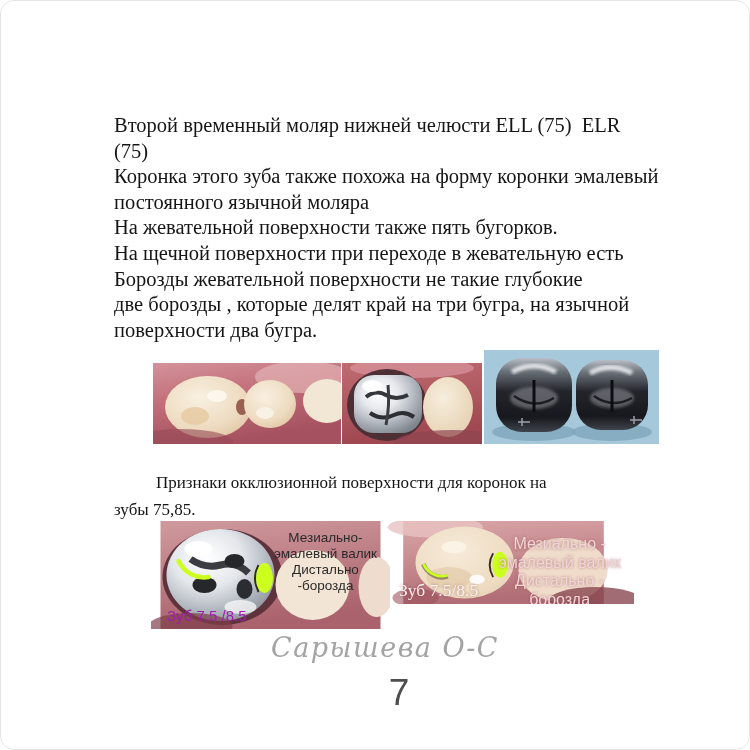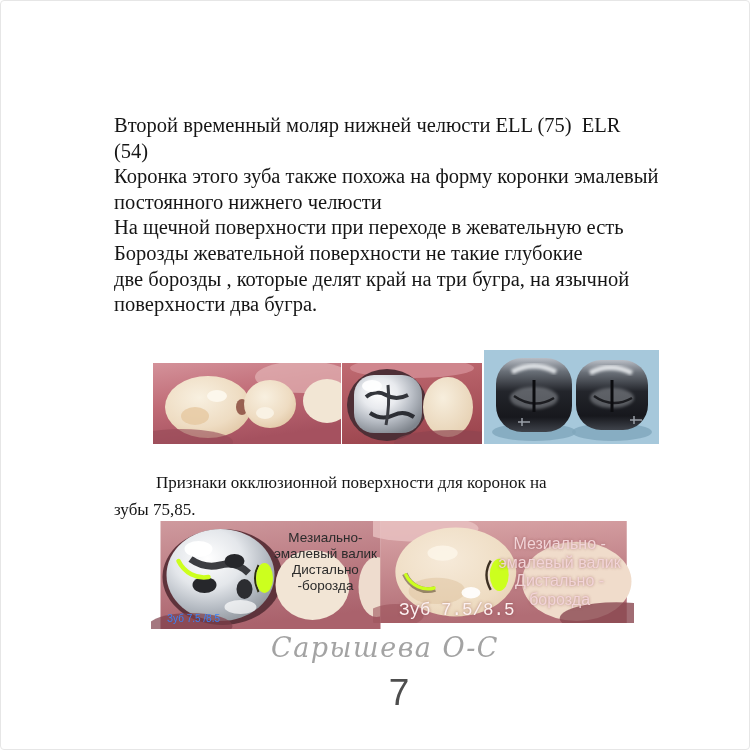--- a/index.html
+++ b/index.html
@@ -1,66 +1,67 @@
 <!DOCTYPE html>
 <html style="--txt: #151515; --hl: #ccff1e; --steelbg: #a6c8db; --wm: #a3a3a3; --pn: #4e4e4e;"><head>
 <meta charset="utf-8">
 <style>
   html,body { margin:0; padding:0; background:#ffffff; }
   .page {
     position:relative; width:750px; height:750px; background:#fff;
     overflow:hidden; box-sizing:border-box;
-    border:1px solid #e6e6e6; border-radius:4px;
+    border:1px solid #e6e6e6; border-radius:14px;
     font-family:"Liberation Serif", serif;
     color:var(--txt,#151515);
   }
   
   .para { position:absolute; left:113px; top:112px; font-size:20.5px; line-height:25.6px; }
   .pline { white-space:pre; }
   
   .caption { position:absolute; left:113px; top:468px; font-size:17px; line-height:27px; }
   .caption .c1 { text-indent:42px; white-space:pre; }
   
   .photo { position:absolute; overflow:hidden; }
   .photo svg { display:block; width:100%; height:100%; }
   #photo1 { left:152px; top:362px; width:188px; height:81px; }
   #photo2 { left:341px; top:362px; width:140px; height:81px; }
   #photo3 { left:483px; top:349px; width:175px; height:94px; }
   #photo4 { left:150px; top:520px; width:239px; height:108px; }
-  #photo5 { left:372px; top:520px; width:261px; height:102px; }
+  #photo5 { left:372px; top:520px; width:261px; height:83px; }
   .steel-bg { fill:var(--steelbg,#a6c8db); }
   .hl-fill  { fill:var(--hl,#ccff1e); }
   .hl-stroke{ stroke:var(--hl,#ccff1e); fill:none; stroke-linecap:round; }
   
   .ann { position:absolute; font-family:"Liberation Sans", sans-serif; text-align:center; }
   #ann-left  { left:46%; top:9px; width:54%; font-size:13.5px; line-height:16px; color:#2b2b2b; }
-  #ann-left-label { position:absolute; left:16px; bottom:5px; font-size:10px; color:#3b82f6;
+  #ann-left-label { position:absolute; left:16px; bottom:5px; font-size:15px; color:#a21caf;
                     font-family:"Liberation Sans", sans-serif; }
   #ann-right { left:43%; top:14px; width:57%; font-size:16px; line-height:18.5px; color:#f2d4d8;
                text-shadow:0 0 3px rgba(140,70,70,.65); }
   #ann-right-label { position:absolute; left:26px; bottom:3px; font-size:17.5px; color:#fcf0f1;
-                     font-family:Liberation Mono, monospace; text-shadow:0 0 3px rgba(140,70,70,.65); }
+                     font-family:Liberation Serif, serif; text-shadow:0 0 3px rgba(140,70,70,.65); }
   
   .watermark { position:absolute; top:631px; left:0; width:100%; text-align:center;
                transform:translateX(10px);
                font-family:"DejaVu Serif", serif; font-style:italic;
                font-size:27px; letter-spacing:1.5px; color:var(--wm,#a3a3a3); }
   .pagenum { position:absolute; top:671px; left:0; width:100%; text-align:center; text-indent:48px;
              font-family:"Liberation Sans", sans-serif; font-size:37px; color:var(--pn,#4e4e4e); }
 </style>
 </head>
 <body>
 
 <div class="page">
 
   <div class="para">
     <div class="pline">Второй временный моляр нижней челюсти ELL (75)  ELR</div>
-    <div class="pline">(54)</div>
+    <div class="pline">(75)</div>
     <div class="pline">Коронка этого зуба также похожа на форму коронки эмалевый</div>
-    <div class="pline">постоянного нижнего челюсти</div>
+    <div class="pline">постоянного язычной моляра</div>
+    <div class="pline">На жевательной поверхности также пять бугорков.</div>
     <div class="pline">На щечной поверхности при переходе в жевательную есть</div>
     <div class="pline">Борозды жевательной поверхности не такие глубокие</div>
     <div class="pline">две борозды , которые делят край на три бугра, на язычной</div>
     <div class="pline">поверхности два бугра.</div>
   </div>
 
   <div class="photo" id="photo1">
     <svg viewBox="0 0 188 81">
       <defs>
         <linearGradient id="gum1" x1="0" y1="0" x2="0.35" y2="1">

